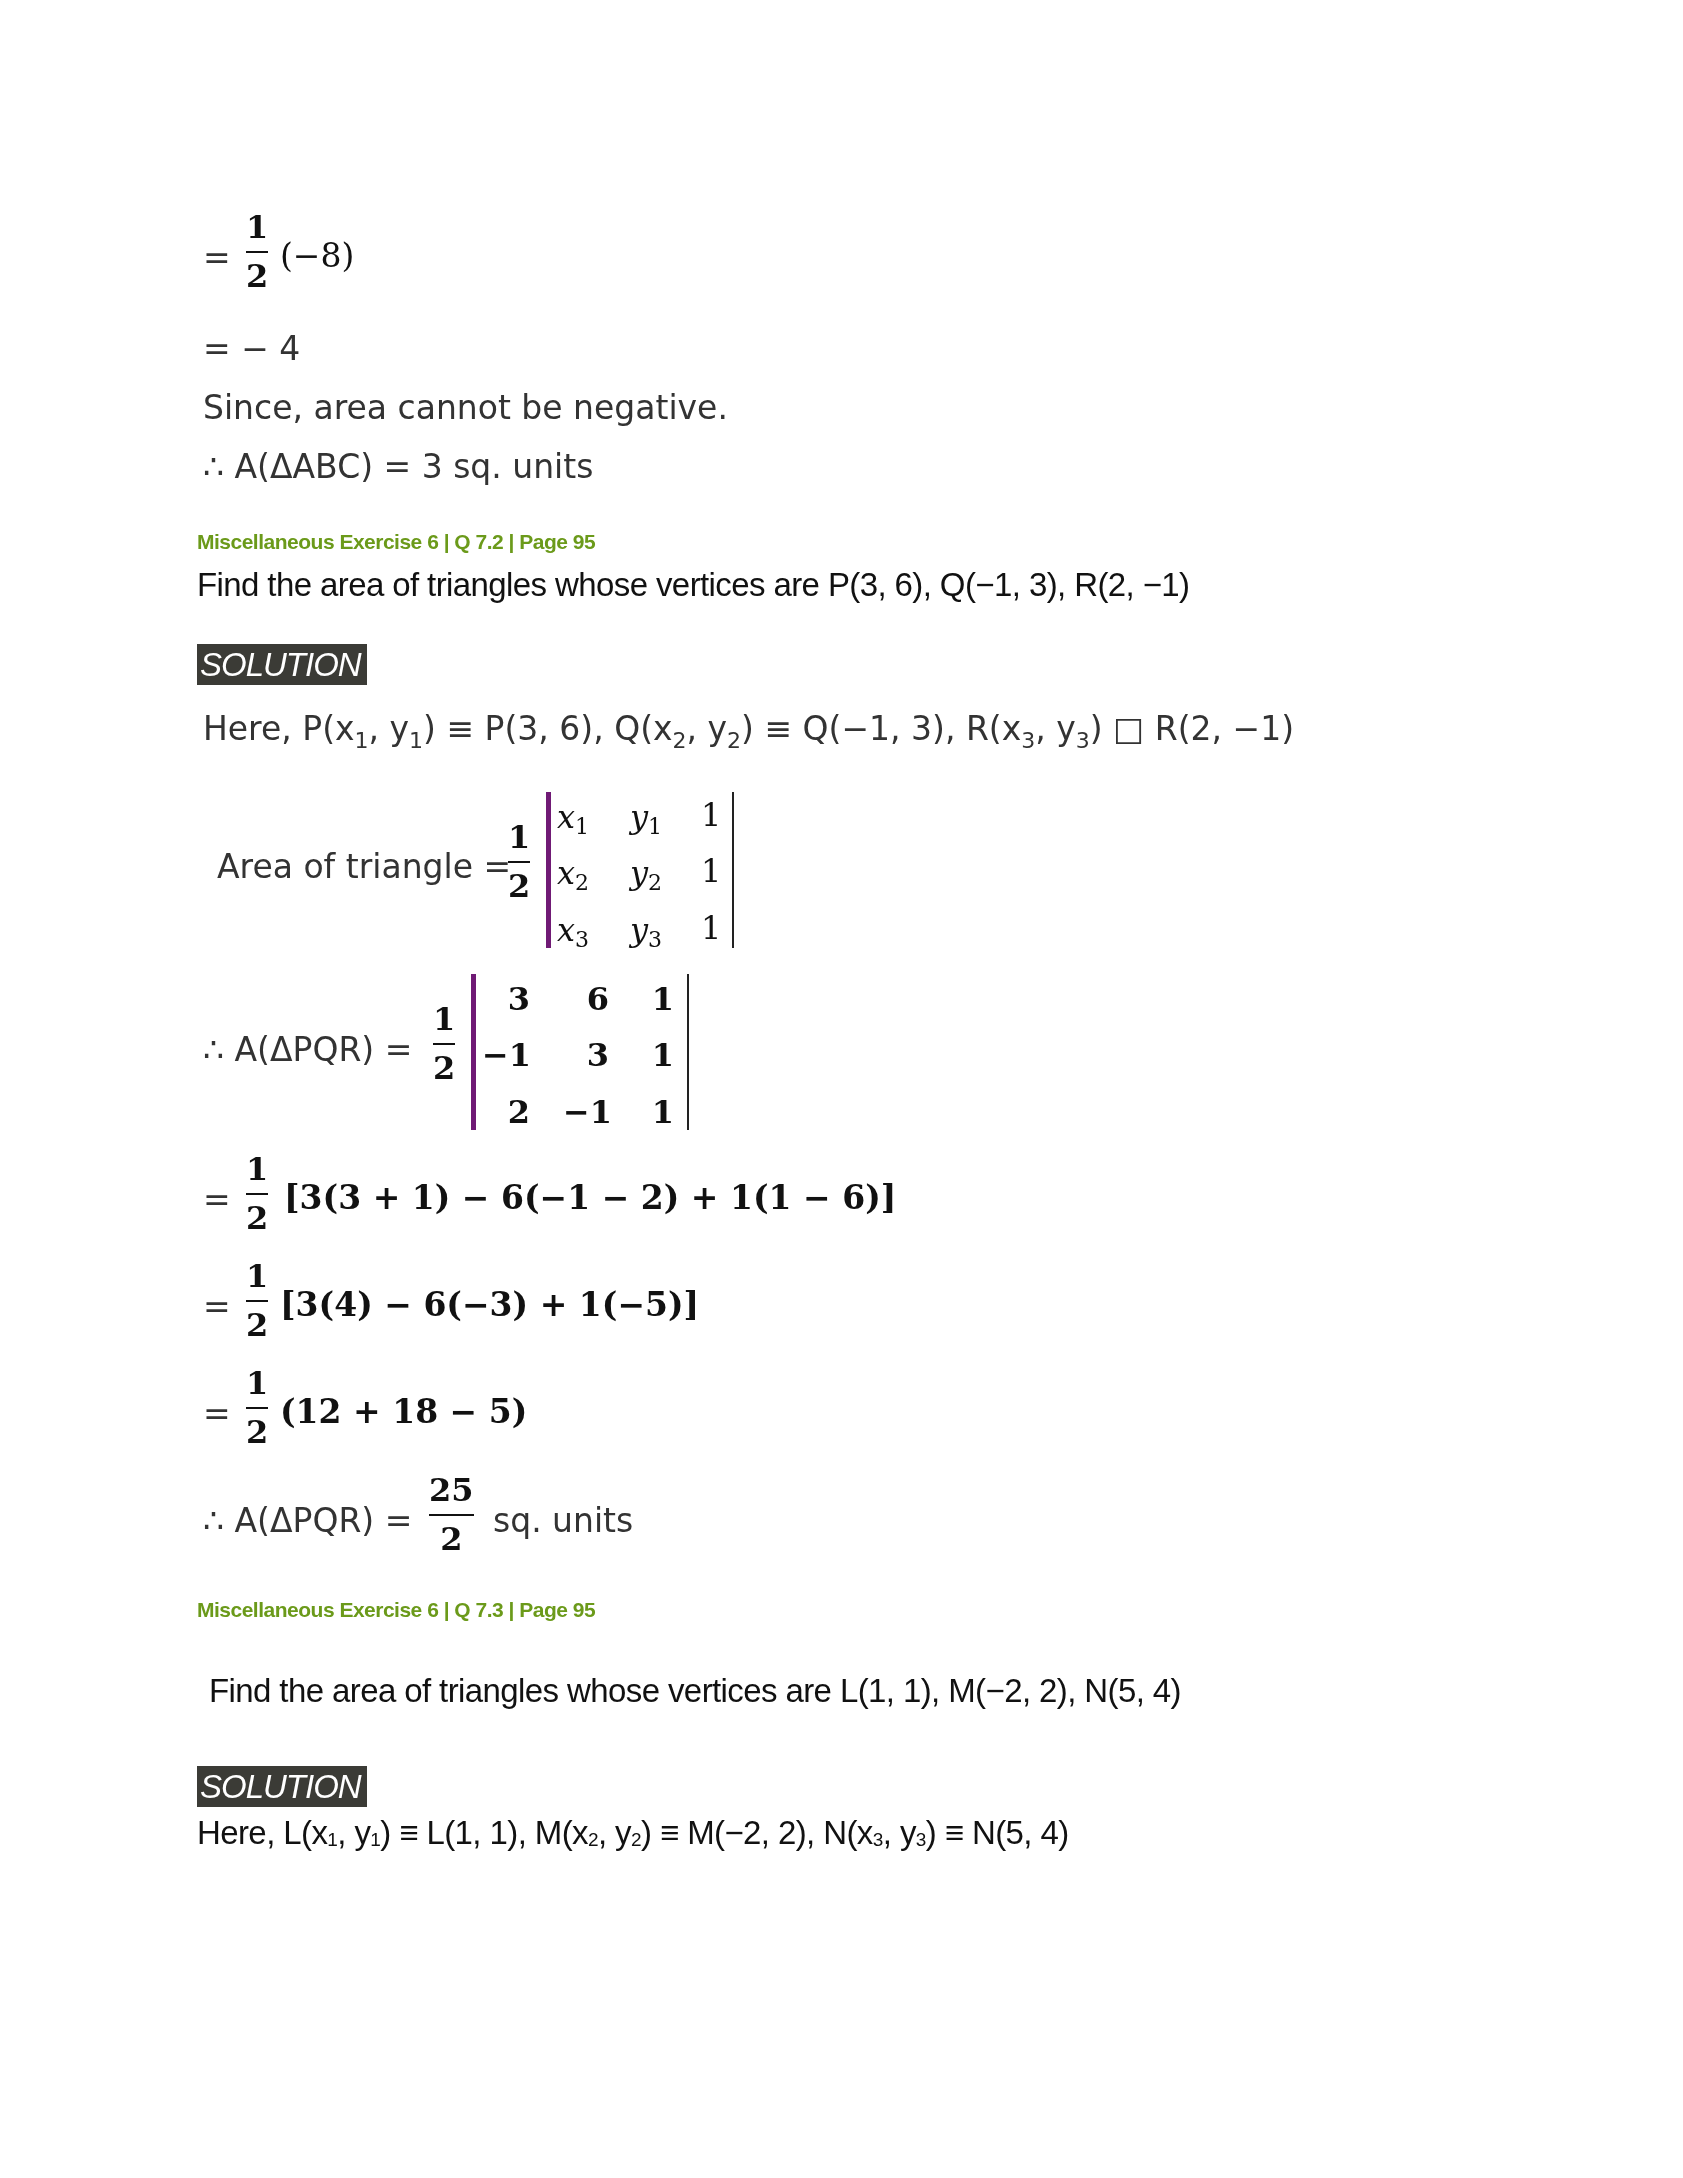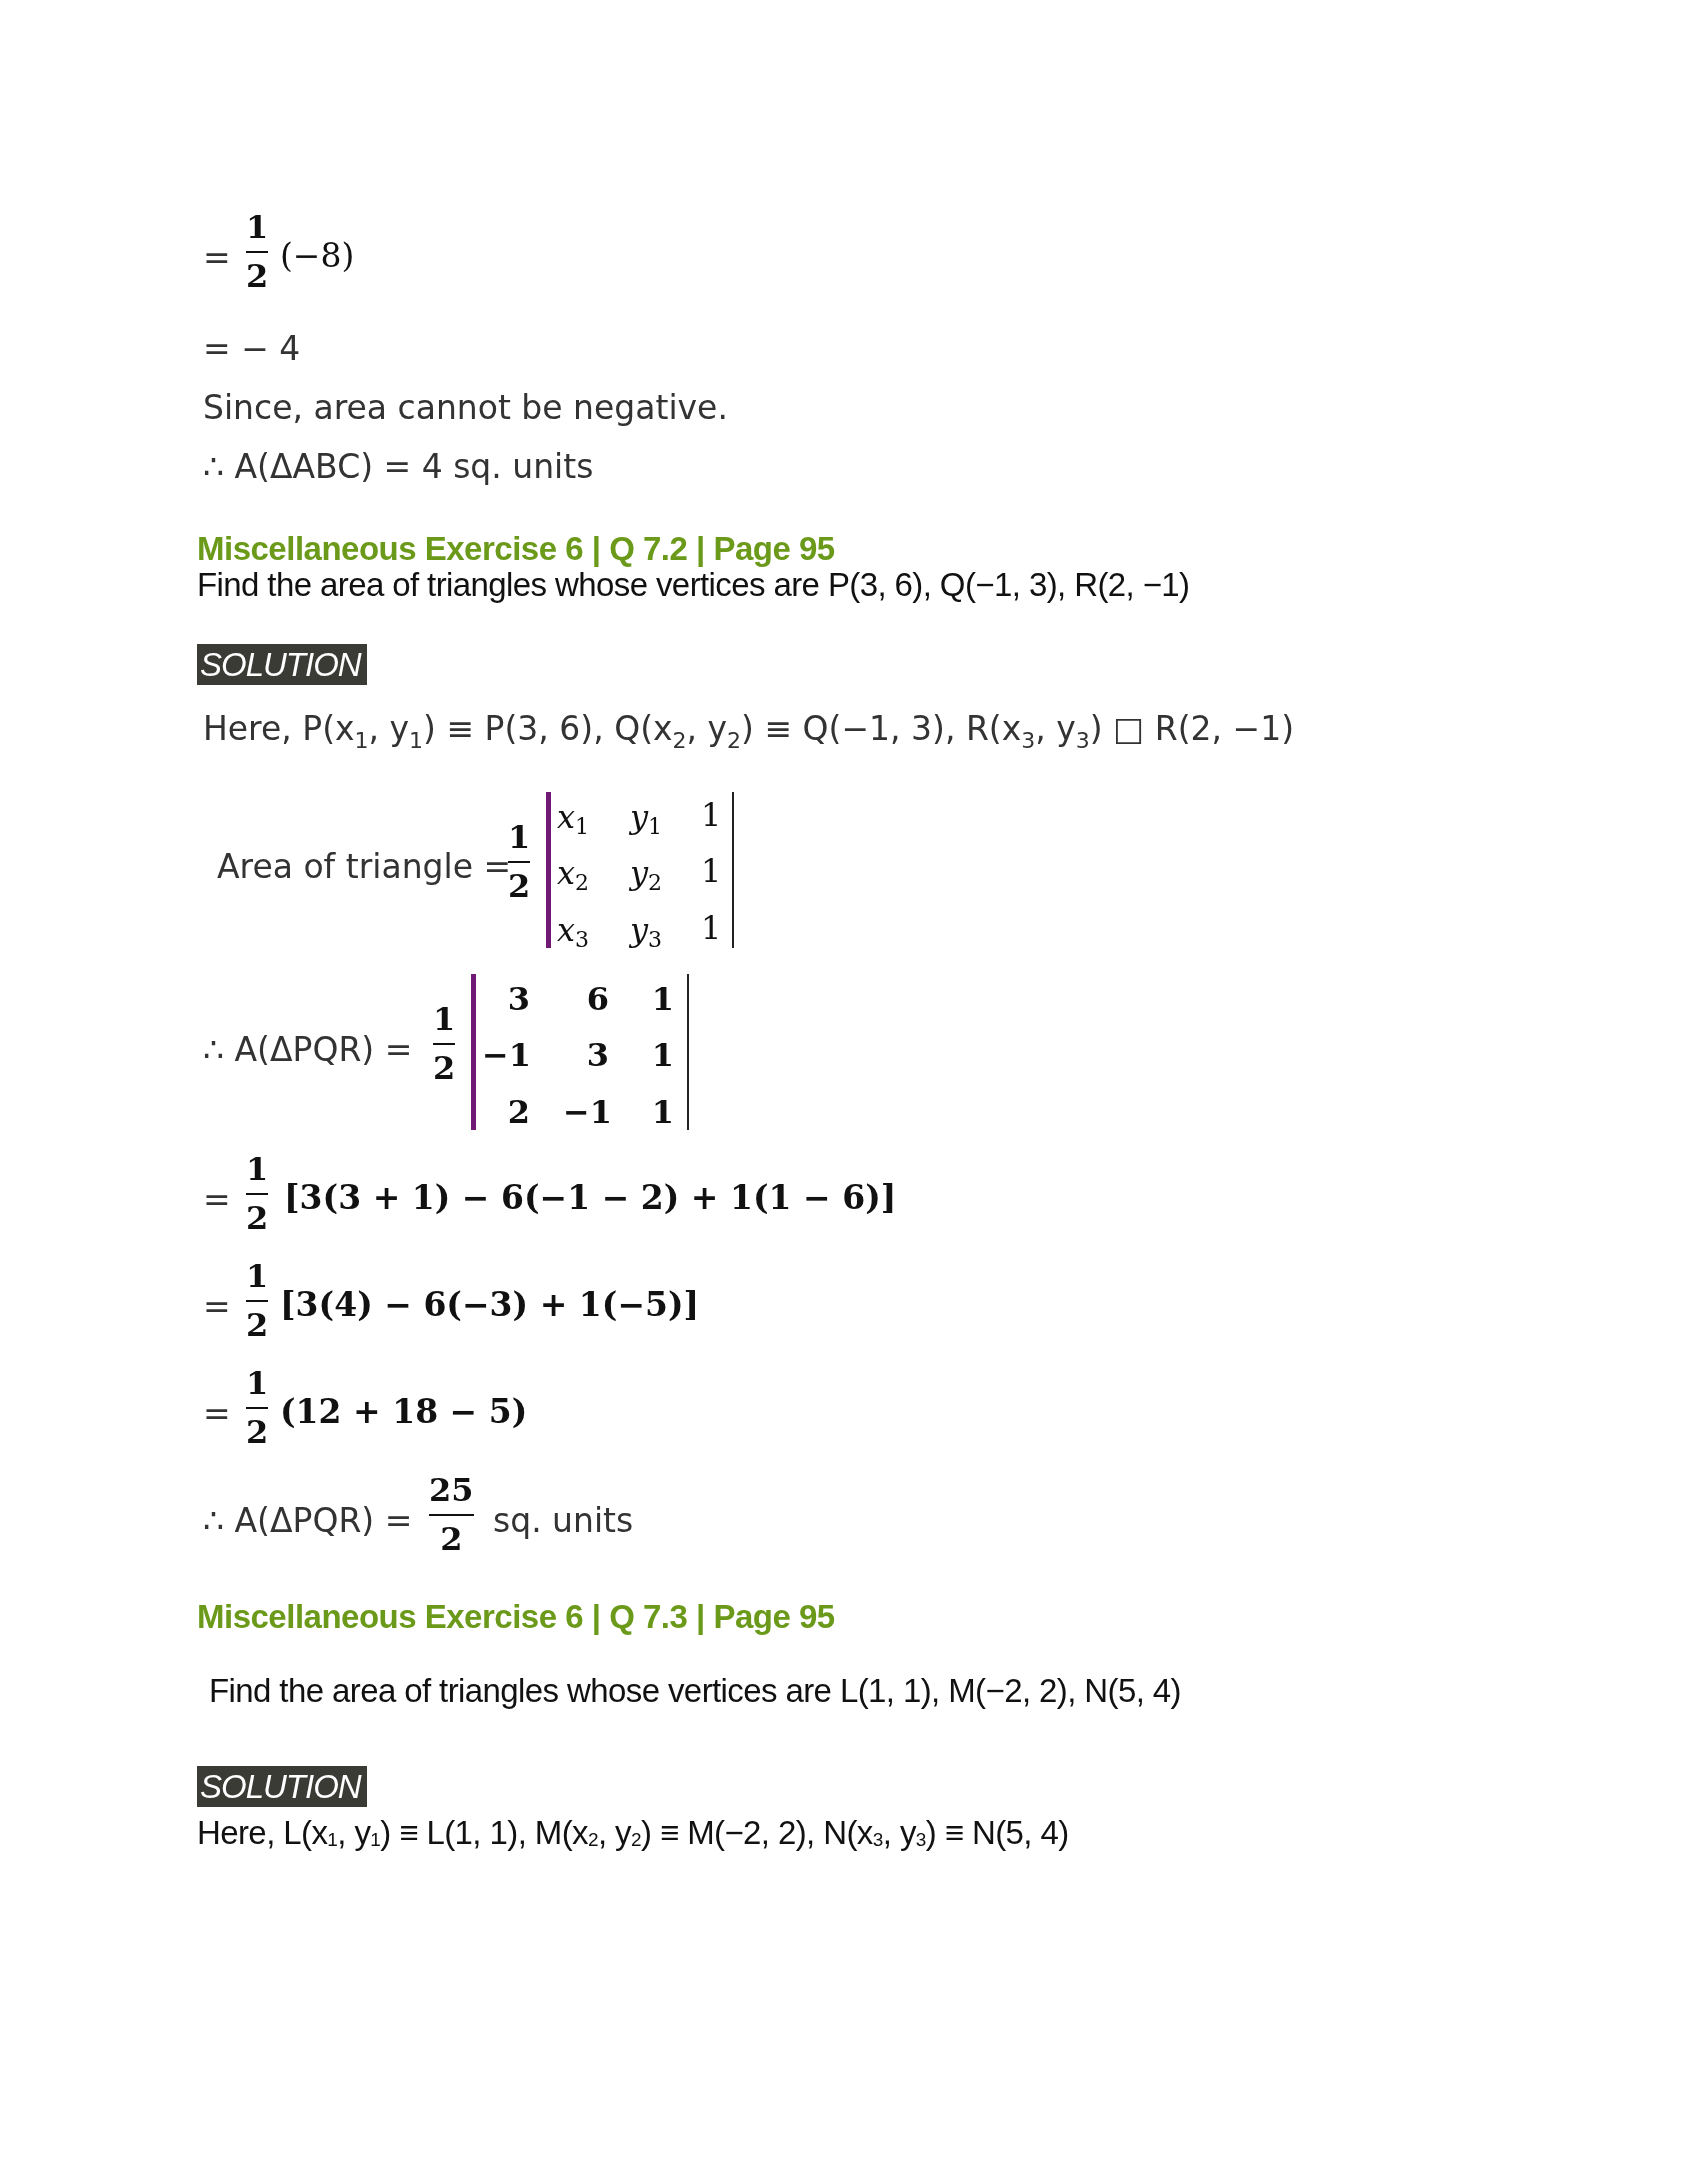--- a/index.html
+++ b/index.html
@@ -1,19 +1,19 @@
 <!DOCTYPE html>
 <html><head>
 <meta charset="utf-8">
 <style>
   html, body { margin: 0; padding: 0; background: #ffffff; }
   body { width: 1683px; height: 2178px; position: relative; overflow: hidden; color: #222; }
   .abs { position: absolute; white-space: nowrap; }
   .sans { font-family: "DejaVu Sans", sans-serif; color: #333; font-size: 33px; }
-  .heading { font-family: "Liberation Sans", sans-serif; font-weight: bold; color: #6b9a1a; font-size: 33px; letter-spacing: -0.5px; }
+  .heading { font-family: "Liberation Sans", sans-serif; font-weight: bold; color: #6b9a1a; font-size: 21px; letter-spacing: -0.5px; }
   .question { font-family: "Liberation Sans", sans-serif; color: #111; font-size: 33px; letter-spacing: -0.6px; }
   .badge { background: #3b3b36; color: #fff; font-family: "Liberation Sans", sans-serif; font-style: italic; font-size: 33px; letter-spacing: -1px; padding: 0 2px 0 3px; height: 41px; line-height: 41px; width: 165px; overflow: hidden; }
   .frac { position: absolute; display: flex; flex-direction: column; align-items: center; font-family: "DejaVu Serif", serif; font-weight: bold; color: #111; font-size: 32px; }
   .frac .bar { height: 2px; background: #111; align-self: stretch; margin: 5px 0 4px 0; }
   .det { position: absolute; border-left: 5px solid #701a75; border-right: 2px solid #222; }
   .cell { position: absolute; font-family: "DejaVu Serif", serif; font-size: 32px; color: #111; text-align: right; }
   .cell.bold { font-weight: bold; }
   .cell i { font-style: italic; font-family: "DejaVu Serif", serif; }
   .cell sub { font-size: 22px; vertical-align: -6px; font-style: normal; }
   .expr { font-family: "DejaVu Serif", serif; font-weight: bold; font-size: 33px; color: #111; }
@@ -27,21 +27,21 @@
   <span class="abs sans" style="left:203px; top:238px;">=</span>
   <div class="frac" style="left:246px; top:208px;">
     <span>1</span>
     <span class="bar"></span>
     <span>2</span>
   </div>
   <span class="abs expr" style="left:280px; top:236px; font-weight:normal;">(−8)</span>
 </div>
 <span class="abs sans" style="left:203px; top:329px;">= − 4</span>
 <span class="abs sans" style="left:203px; top:388px;">Since, area cannot be negative.</span>
-<span class="abs sans" style="left:203px; top:447px;">∴ A(ΔABC) = 4 sq. units</span>
+<span class="abs sans" style="left:203px; top:447px;">∴ A(ΔABC) = 3 sq. units</span>
 
 <section>
   <span class="abs heading" style="left:197px; top:530px;">Miscellaneous Exercise 6 | Q 7.2 | Page 95</span>
   <span class="abs question" style="left:197px; top:566px;">Find the area of triangles whose vertices are P(3, 6), Q(−1, 3), R(2, −1)</span>
   <span class="abs badge" style="left:197px; top:644px;">SOLUTION</span>
 
   <div class="abs sans" style="left:203px; top:709px;">
     <span>Here, P(x</span><sub class="s">1</sub><span>, y</span><sub class="s">1</sub><span>) ≡ P(3, 6), Q(x</span><sub class="s">2</sub><span>, y</span><sub class="s">2</sub><span>) ≡ Q(−1, 3), R(x</span><sub class="s">3</sub><span>, y</span><sub class="s">3</sub><span>) □ R(2, −1)</span>
   </div>
 

